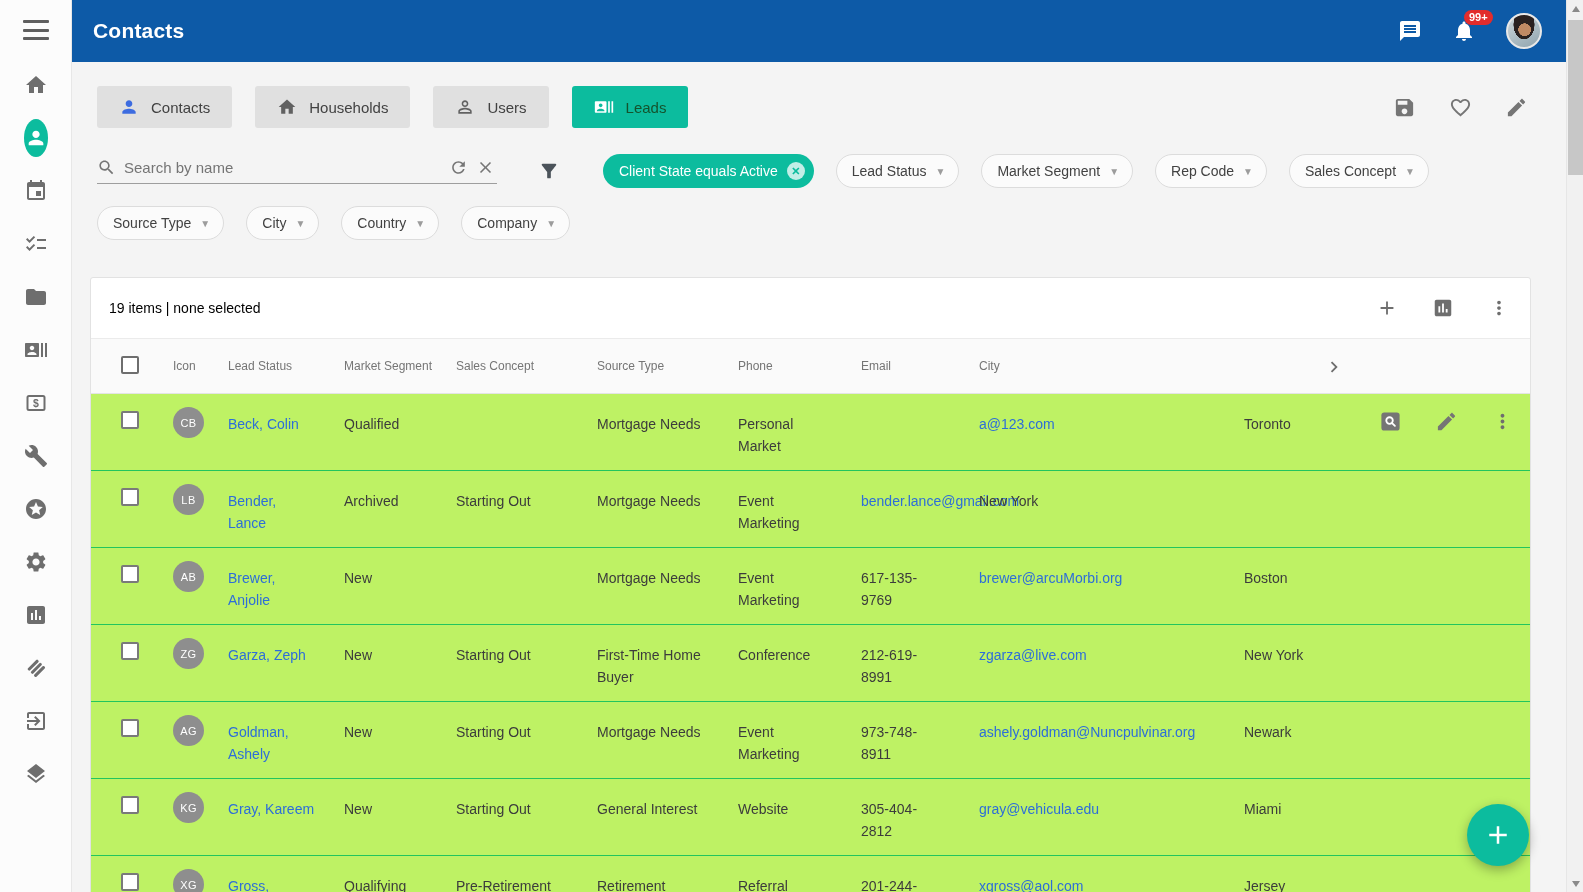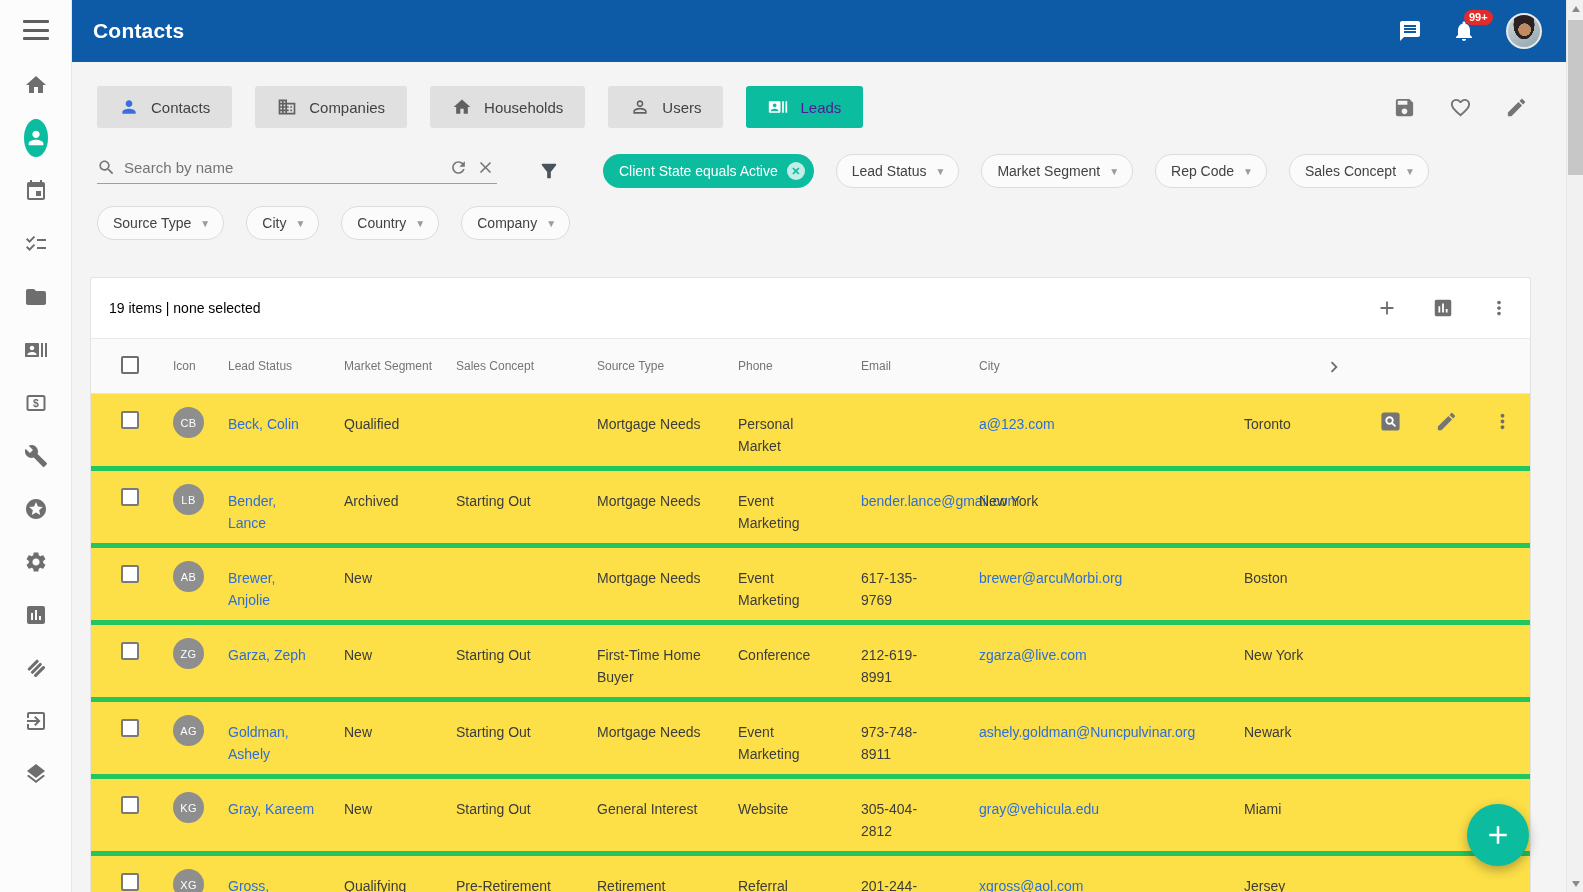--- a/index.html
+++ b/index.html
@@ -42,21 +42,21 @@
       radial-gradient(ellipse at 50% 30%, #2a2120 0 46%, rgba(0,0,0,0) 47%),
       linear-gradient(150deg,#cfd8dc 0%, #90a4ae 100%);
   }
 
   
   .tabs-row { display:flex; align-items:center; margin:24px 24px 0 25px; }
   .tabs { display:flex; gap:23px; }
   .tab { height:42px; display:flex; align-items:center; gap:12px; padding:0 22px; background:#e0e0e0; border:none; border-radius:3px; font-family:inherit; font-size:15px; color:#424242; cursor:pointer; }
   .tab svg { width:20px; height:20px; fill:#616161; }
   .tab .person-blue { fill:#3d6ce0; }
-  .tab.active { background:var(--teal); color:#4c1d95; }
+  .tab.active { background:var(--teal); color:#14532d; }
   .tab.active svg { fill:#fff; }
   .tabs-row .spacer { flex:1; }
   .view-actions { display:flex; gap:33px; margin-right:14px; }
   .view-actions svg { width:23px; height:23px; fill:var(--icon); }
 
   
   .filter-row1 { display:flex; align-items:center; margin:23px 24px 0 25px; height:40px; }
   .searchbox { width:400px; display:flex; align-items:center; gap:8px; border-bottom:1px solid #9e9e9e; padding:0 2px 6px 0; }
   .searchbox svg { width:19px; height:19px; fill:#757575; flex:none; }
   .searchbox input { border:none; outline:none; background:transparent; flex:1; font-family:inherit; font-size:15px; color:#7f1d1d; }
@@ -81,21 +81,21 @@
   .list-toolbar-icons svg { width:22px; height:22px; fill:#6e6e6e; }
 
   .tgrid { display:grid; grid-template-columns:52px 55px 116px 112px 141px 141px 123px 118px 265px 117px minmax(0,1fr); padding-left:30px; }
   .thead { height:56px; background:#fafafa; border-top:1px solid #ebebeb; border-bottom:1px solid #e4e4e4; }
   .th { font-size:12px; color:#757575; padding:20px 14px 0 0; white-space:nowrap; overflow:hidden; }
   .th.sorted { color:#1f1f1f; font-weight:700; }
   .th .sort-arrow { font-weight:400; color:#333; margin-left:6px; }
   .th-actions { display:flex; justify-content:flex-end; padding:17px 16px 0 0; }
   .th-actions svg { width:22px; height:22px; fill:#6e6e6e; cursor:pointer; }
 
-  .trow { min-height:77px; border-bottom:5px solid #22c55e; position:relative; background:#fde047; }
+  .trow { min-height:77px; border-bottom:1px solid #22c55e; position:relative; background:#bef264; }
   .trow.selected::before { content:""; position:absolute; left:-30px; top:0; bottom:0; width:4px; background:var(--teal); }
   .cell { font-size:14px; color:#3c3c3c; line-height:22px; padding:19px 16px 0 0; }
   .c-check { padding-top:17px; }
   .cb { display:block; width:18px; height:18px; border:2px solid #7a7a7a; border-radius:2px; background:#fff; cursor:pointer; }
   .thead .cb { border-color:#6e6e6e; }
   .c-icon { padding-top:13px; }
   .avatar-sm { width:31px; height:31px; border-radius:50%; background:#8e8e8e; color:#fff; font-size:11px; letter-spacing:.4px; display:flex; align-items:center; justify-content:center; }
   .c-name { padding-right:26px; }
   .c-phone { padding-right:34px; }
   .c-source { padding-right:30px; }
@@ -220,26 +220,20 @@
     </div>
   </header>
 
   <div class="tabs-row">
     <div class="tabs">
       <button class="tab">
         <svg viewBox="0 0 24 24">
             <path class="person-blue" d="M12 12c2.21 0 4-1.79 4-4s-1.79-4-4-4-4 1.79-4 4 1.79 4 4 4zm0 2c-2.67 0-8 1.34-8 4v2h16v-2c0-2.66-5.33-4-8-4z"></path>
           </svg>
         <span>Contacts</span>
-      </button>
-      <button class="tab">
-        <svg viewBox="0 0 24 24">
-            <path d="M12 7V3H2v18h20V7H12zM6 19H4v-2h2v2zm0-4H4v-2h2v2zm0-4H4V9h2v2zm0-4H4V5h2v2zm4 12H8v-2h2v2zm0-4H8v-2h2v2zm0-4H8V9h2v2zm0-4H8V5h2v2zm10 12h-8v-2h2v-2h-2v-2h2v-2h-2V9h8v10zm-2-8h-2v2h2v-2zm0 4h-2v2h2v-2z"></path>
-          </svg>
-        <span>Companies</span>
       </button>
       <button class="tab">
         <svg viewBox="0 0 24 24">
             <path d="M10 20v-6h4v6h5v-8h3L12 3 2 12h3v8z"></path>
           </svg>
         <span>Households</span>
       </button>
       <button class="tab">
         <svg viewBox="0 0 24 24">
             <path d="M12 5.9c1.16 0 2.1.94 2.1 2.1s-.94 2.1-2.1 2.1S9.9 9.16 9.9 8s.94-2.1 2.1-2.1m0 9c2.97 0 6.1 1.46 6.1 2.1v1.1H5.9V17c0-.64 3.13-2.1 6.1-2.1M12 4C9.79 4 8 5.79 8 8s1.79 4 4 4 4-1.79 4-4-1.79-4-4-4zm0 9c-2.67 0-8 1.34-8 4v3h16v-3c0-2.66-5.33-4-8-4z"></path>

